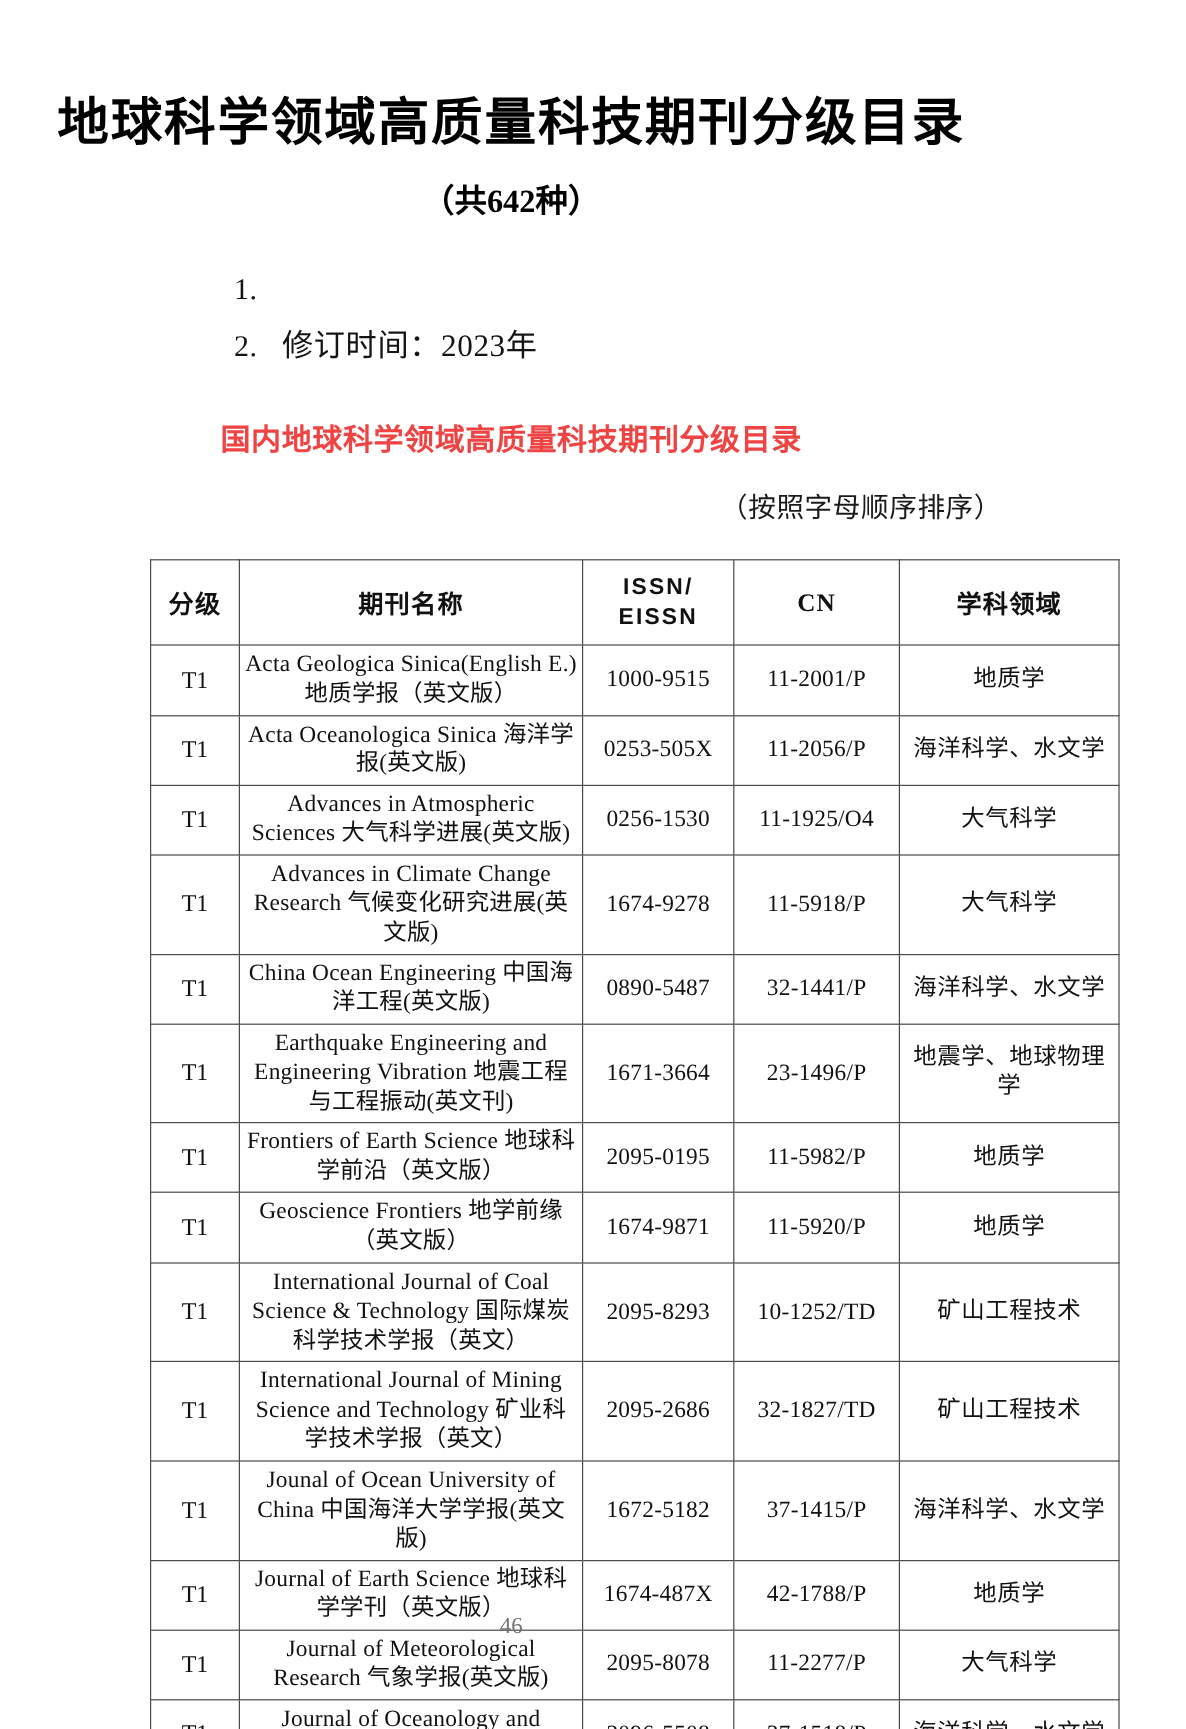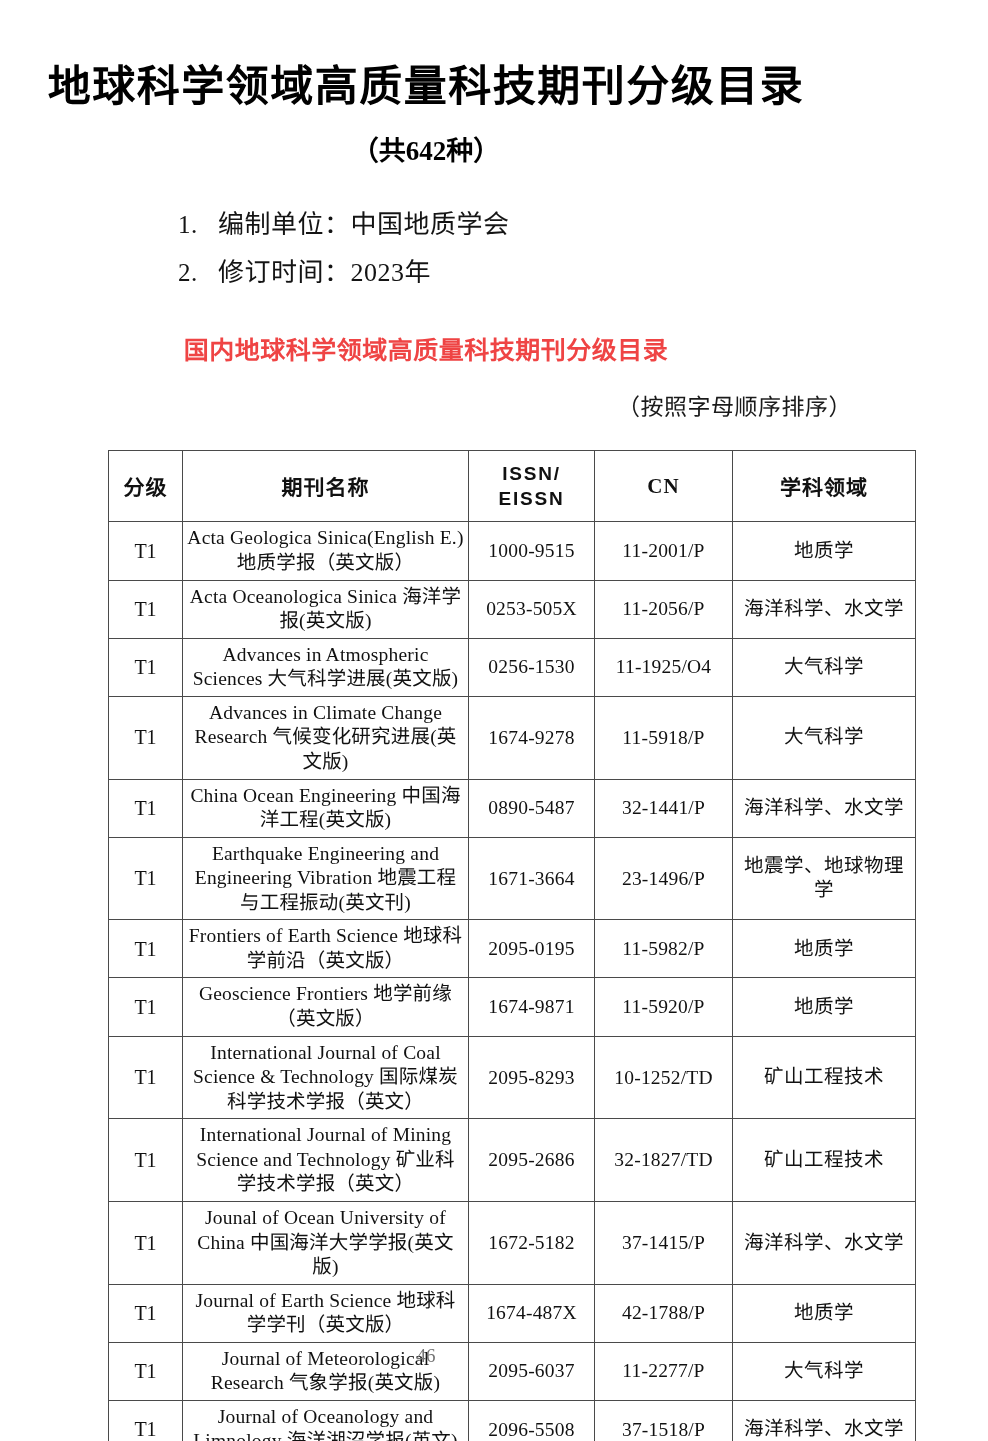--- a/index.html
+++ b/index.html
@@ -16,21 +16,21 @@
     font-family: "Liberation Serif", "DejaVu Serif", serif;
     color: #141414;
     -webkit-font-smoothing: antialiased;
   }
 
   .page {
     position: relative;
     width: 852px;
     height: 1441px;
     box-sizing: border-box;
-    padding: 0;
+    padding: 17px;
   }
 
   
   .doc-title {
     text-align: center;
     font-family: "Liberation Serif", "DejaVu Serif", serif;
     font-weight: bold;
     font-size: 43px;
     letter-spacing: 1.5px;
     line-height: 1.15;
@@ -173,21 +173,20 @@
 
 <div class="page">
 
   <h1 class="doc-title">地球科学领域高质量科技期刊分级目录</h1>
 
   <div class="doc-subtitle">（共642种）</div>
 
   <ul class="meta-list">
     <li class="meta-item">
       <span class="meta-num">1.</span>
-      <span class="meta-text">编制单位：中国地质学会</span>
     </li>
     <li class="meta-item">
       <span class="meta-num">2.</span>
       <span class="meta-text">修订时间：2023年</span>
     </li>
   </ul>
 
   <h2 class="section-heading">国内地球科学领域高质量科技期刊分级目录</h2>
 
   <div class="section-note">（按照字母顺序排序）</div>
@@ -294,21 +293,21 @@
         <tr>
           <td class="rank">T1</td>
           <td class="name">Journal of Earth Science 地球科学学刊（英文版）</td>
           <td class="issn">1674-487X</td>
           <td class="cn">42-1788/P</td>
           <td class="field">地质学</td>
         </tr>
         <tr>
           <td class="rank">T1</td>
           <td class="name">Journal of Meteorological Research 气象学报(英文版)</td>
-          <td class="issn top-align">2095-6037</td>
+          <td class="issn top-align">2095-8078</td>
           <td class="cn">11-2277/P</td>
           <td class="field">大气科学</td>
         </tr>
         <tr>
           <td class="rank">T1</td>
           <td class="name">Journal of Oceanology and Limnology 海洋湖沼学报(英文)</td>
           <td class="issn">2096-5508</td>
           <td class="cn">37-1518/P</td>
           <td class="field">海洋科学、水文学</td>
         </tr>

